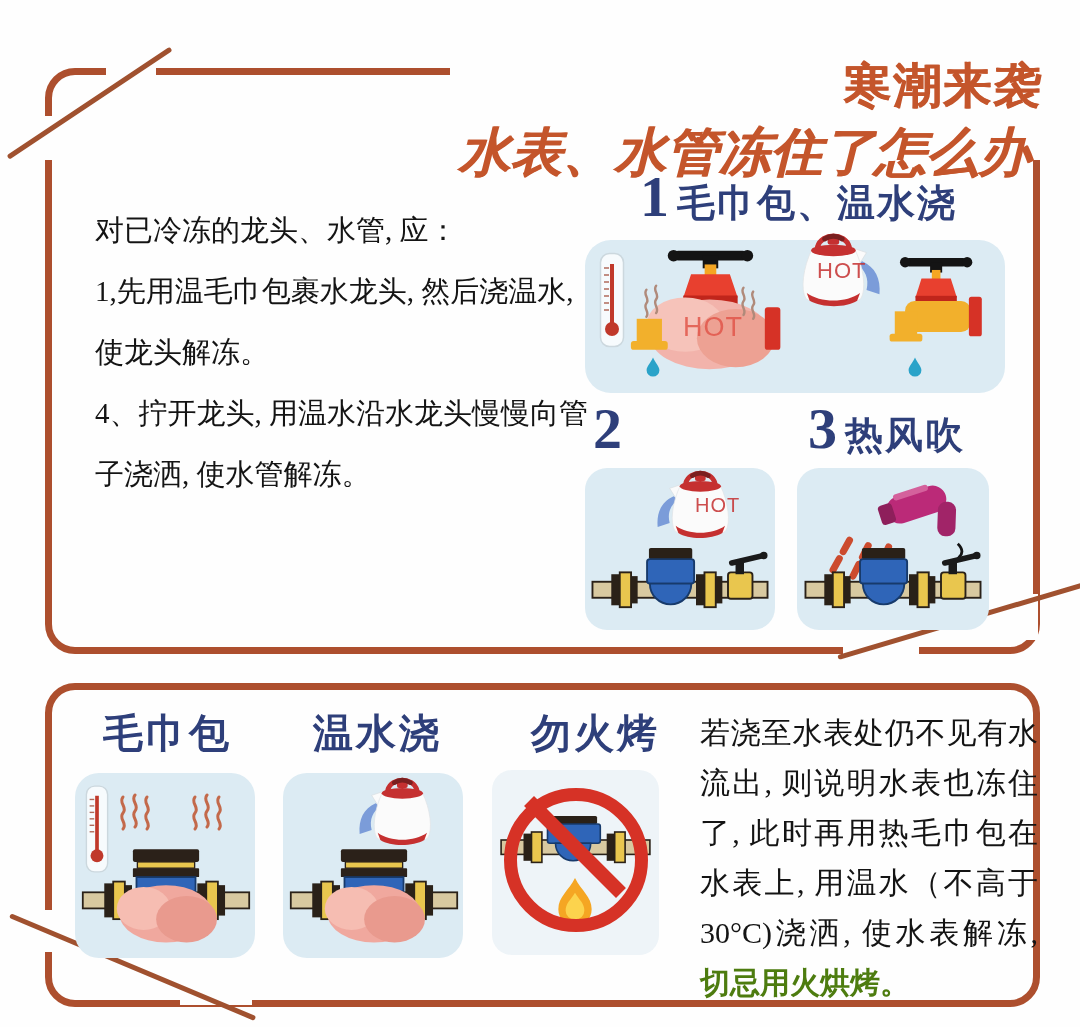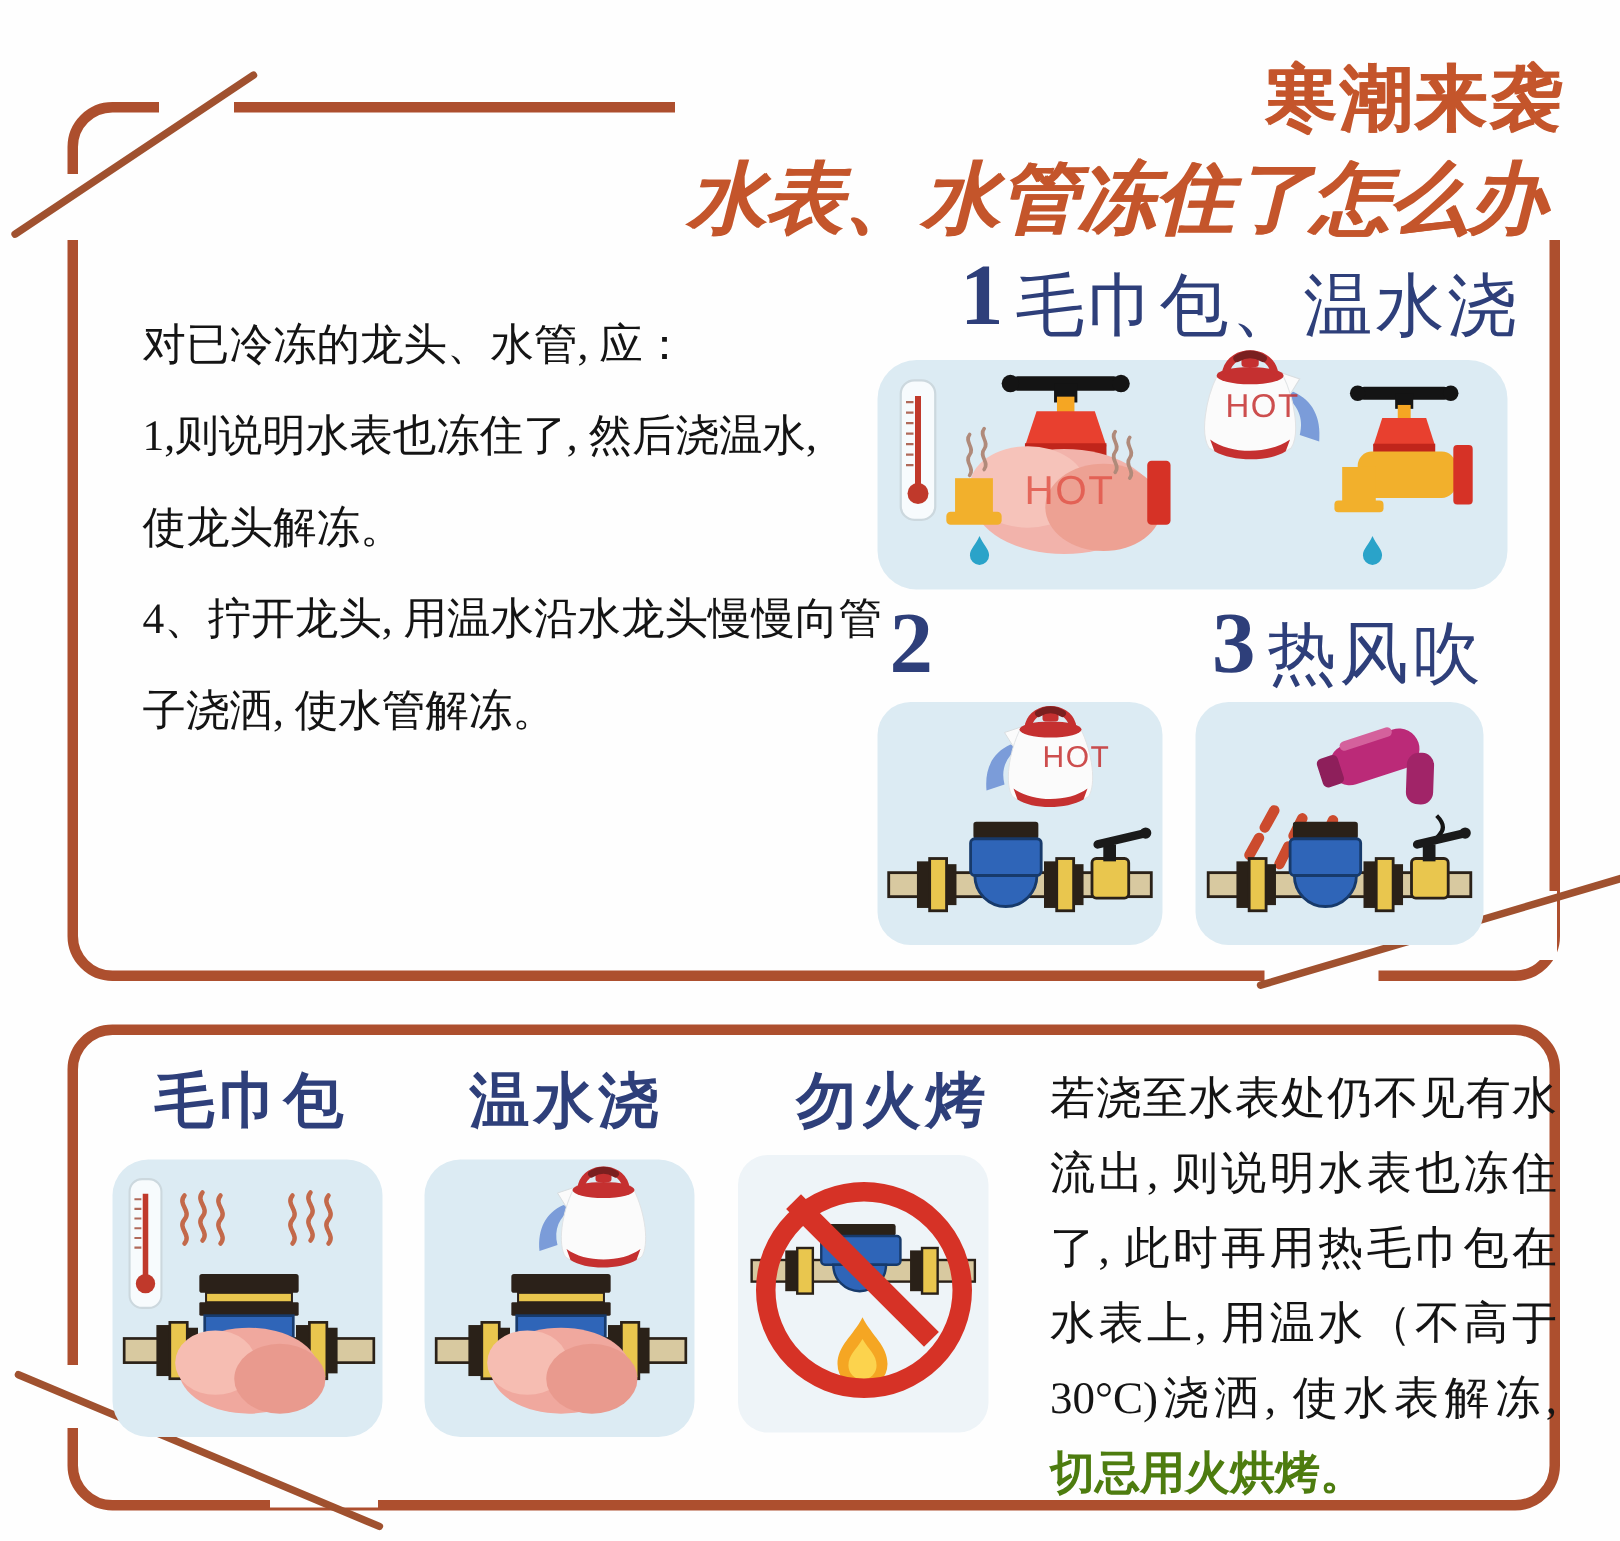--- a/index.html
+++ b/index.html
@@ -2,25 +2,25 @@
 <html><head>
 <meta charset="utf-8">
 <style>
   html,body{margin:0;padding:0;background:#fff;}
   #stage{position:relative;width:1080px;height:1027px;background:#fefefe;overflow:hidden;
          font-family:"Liberation Sans","DejaVu Sans",sans-serif;}
   .frame{position:absolute;border:7px solid #ad4f2e;border-radius:30px;background:transparent;}
   .gap{position:absolute;background:#fefefe;}
   .slash{position:absolute;height:5px;background:#a0512f;border-radius:3px;transform-origin:left center;}
   .big-title{position:absolute;color:#c4552b;font-weight:900;letter-spacing:2px;
-             text-shadow:1px 0 0 #c4552b;}
+             text-shadow:1px 0 0 #c4552b;margin-top:20px;}
   .panel{position:absolute;background:#dcebf3;border-radius:26px;}
   .step-heading{position:absolute;display:flex;align-items:flex-start;color:#2e3f7a;}
   .step-num{font-family:"Liberation Serif","DejaVu Serif",serif;font-weight:700;font-size:58px;line-height:58px;}
-  .step-label{font-weight:400;font-size:46px;line-height:50px;margin-left:8px;margin-top:10px;letter-spacing:2px;}
+  .step-label{font-weight:700;font-size:38px;line-height:50px;margin-left:8px;margin-top:10px;letter-spacing:2px;}
   .blue-label{position:absolute;color:#2e3f7a;font-weight:700;font-size:40px;letter-spacing:3px;}
   .serif-text{font-family:"Liberation Serif","DejaVu Serif",serif;color:#141414;}
   .instructions{position:absolute;left:95px;top:200px;width:475px;}
   .instructions p{margin:0;font-size:29px;line-height:61px;white-space:nowrap;}
   .note{position:absolute;left:700px;top:708px;width:338px;font-size:30px;line-height:50px;text-align:justify;margin:0;}
   .warn{color:#4d7c0f;font-weight:700;}
   .icon{position:absolute;}
   .hot{position:absolute;color:#e2574b;font-weight:400;letter-spacing:1px;opacity:.85;}
   .ring{position:absolute;border:13px solid #d63226;border-radius:50%;}
   .bar{position:absolute;background:#d63226;}
@@ -45,21 +45,21 @@
   <div class="frame" style="left:45px;top:683px;width:981px;height:310px;"></div>
   <div class="gap" style="left:36px;top:910px;width:24px;height:42px;"></div>
   <div class="gap" style="left:180px;top:981px;width:72px;height:24px;"></div>
   <div class="slash" style="left:10px;top:913px;width:266px;transform:rotate(22.8deg);"></div>
 
   <div class="big-title" style="left:843px;top:34px;font-size:48px;">寒潮来袭</div>
   <div class="big-title" style="left:458px;top:98px;font-size:52px;letter-spacing:0;font-style:italic;">水表、水管冻住了怎么办</div>
 
   <div class="instructions serif-text">
     <p>对已冷冻的龙头、水管, 应：</p>
-    <p>1,则说明水表也冻住了, 然后浇温水,</p>
+    <p>1,先用温毛巾包裹水龙头, 然后浇温水,</p>
     <p>使龙头解冻。</p>
     <p>4、拧开龙头, 用温水沿水龙头慢慢向管</p>
     <p>子浇洒, 使水管解冻。</p>
   </div>
 
   <div class="step-heading" style="left:640px;top:168px;">
     <span class="step-num">1</span>
     <span class="step-label">毛巾包、温水浇</span>
   </div>
   <div class="step-heading" style="left:593px;top:400px;">

